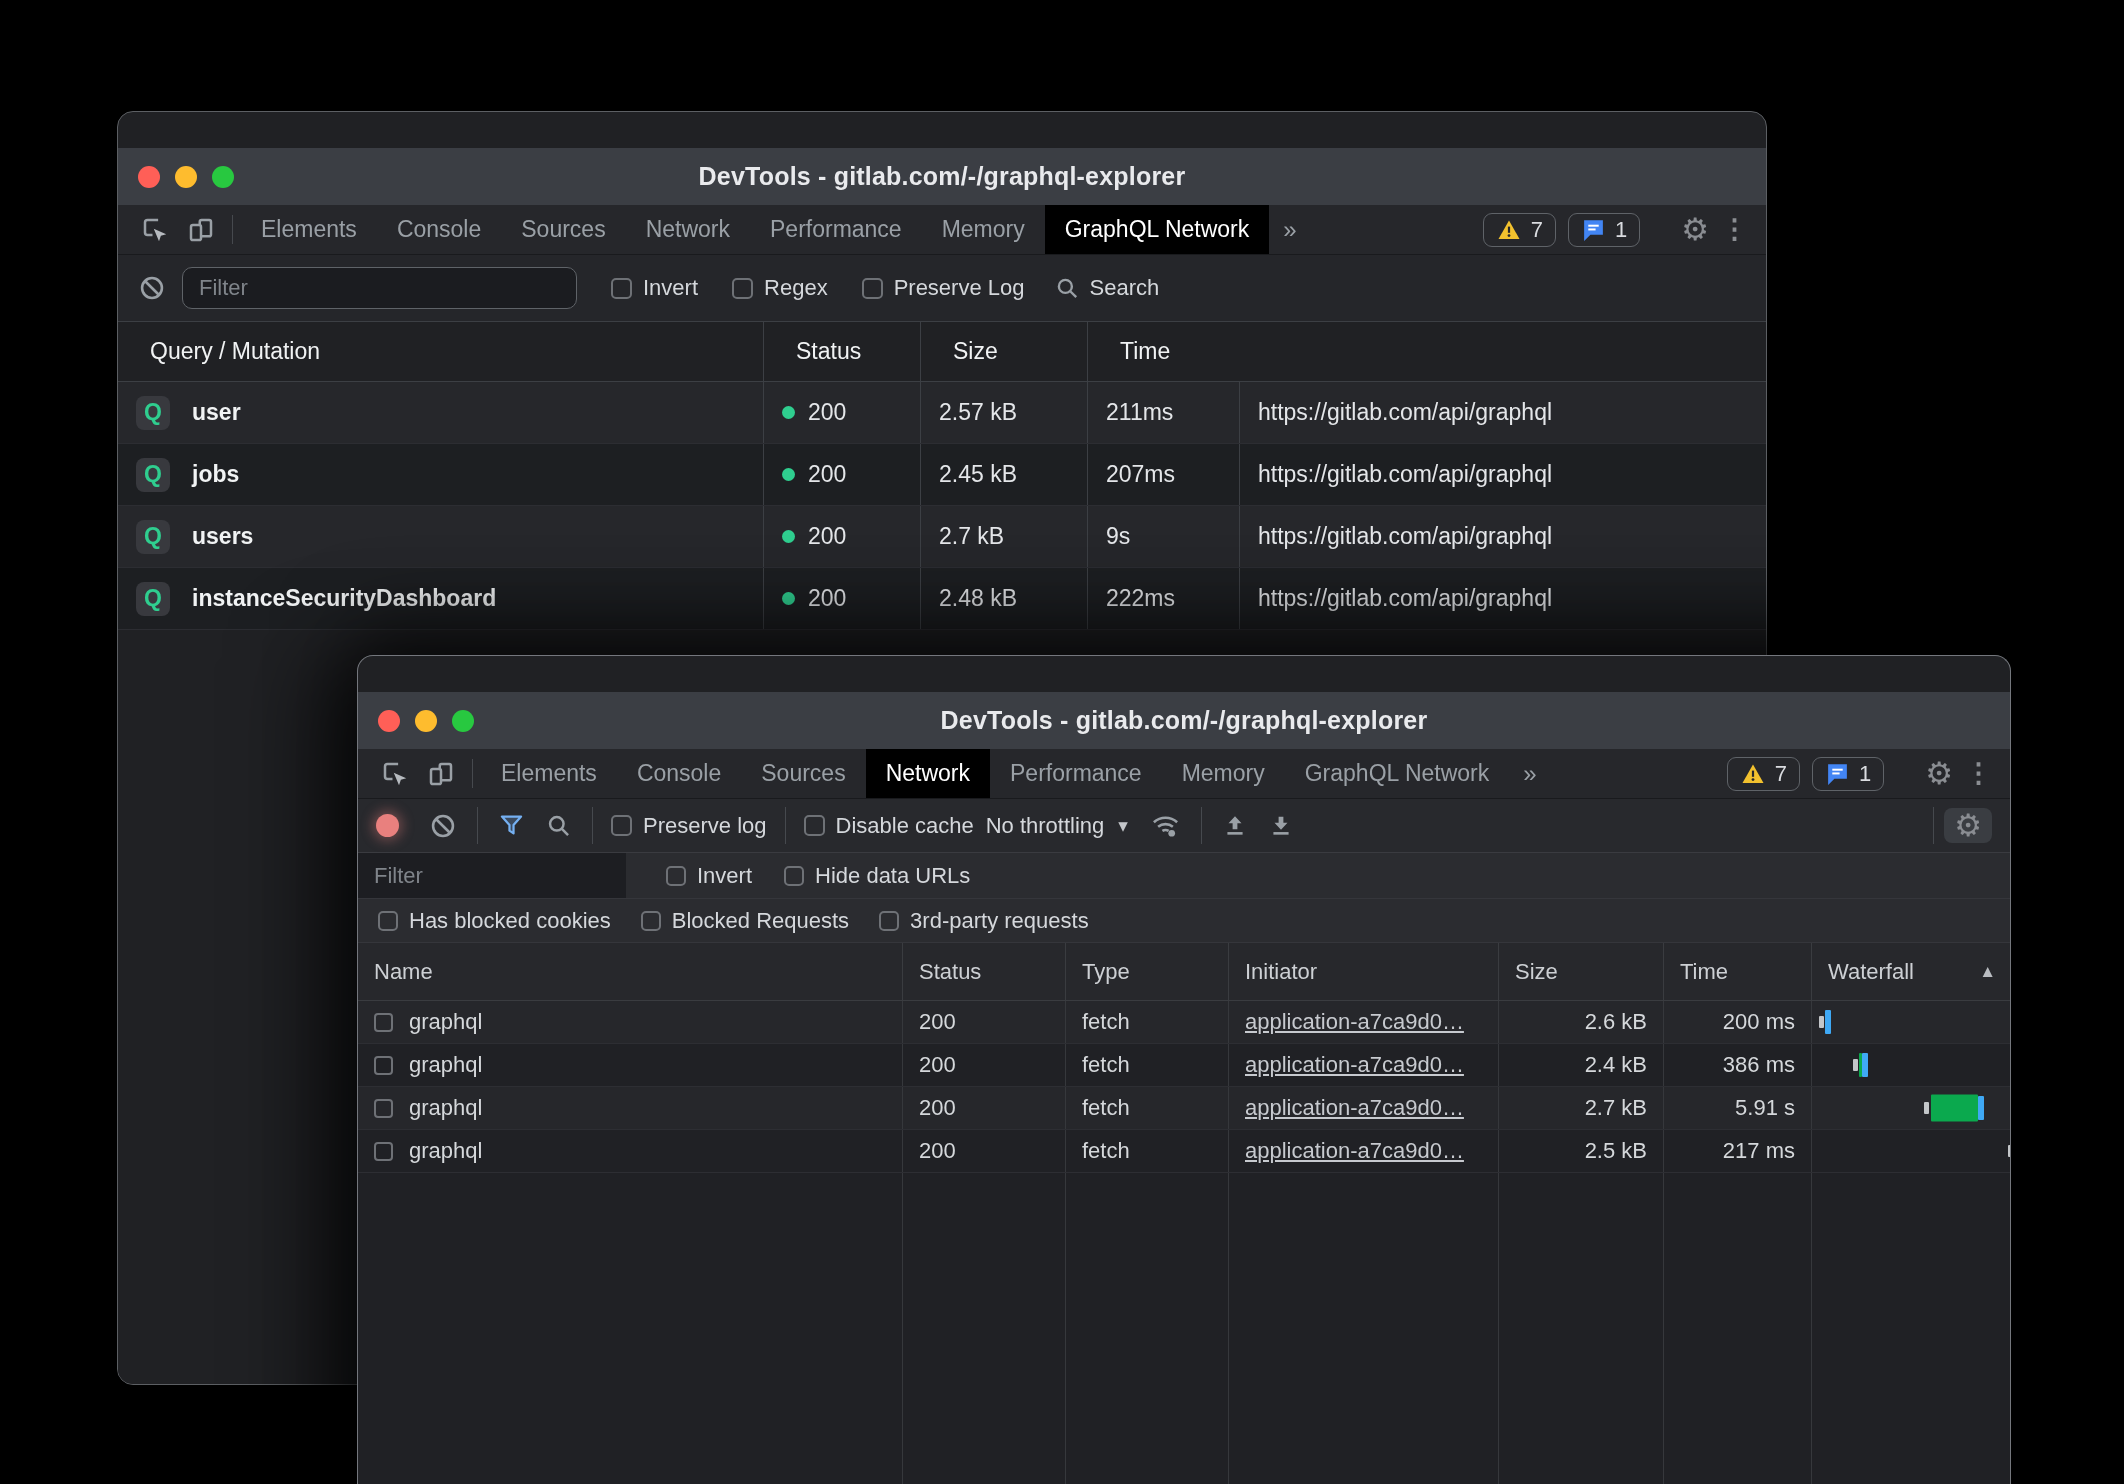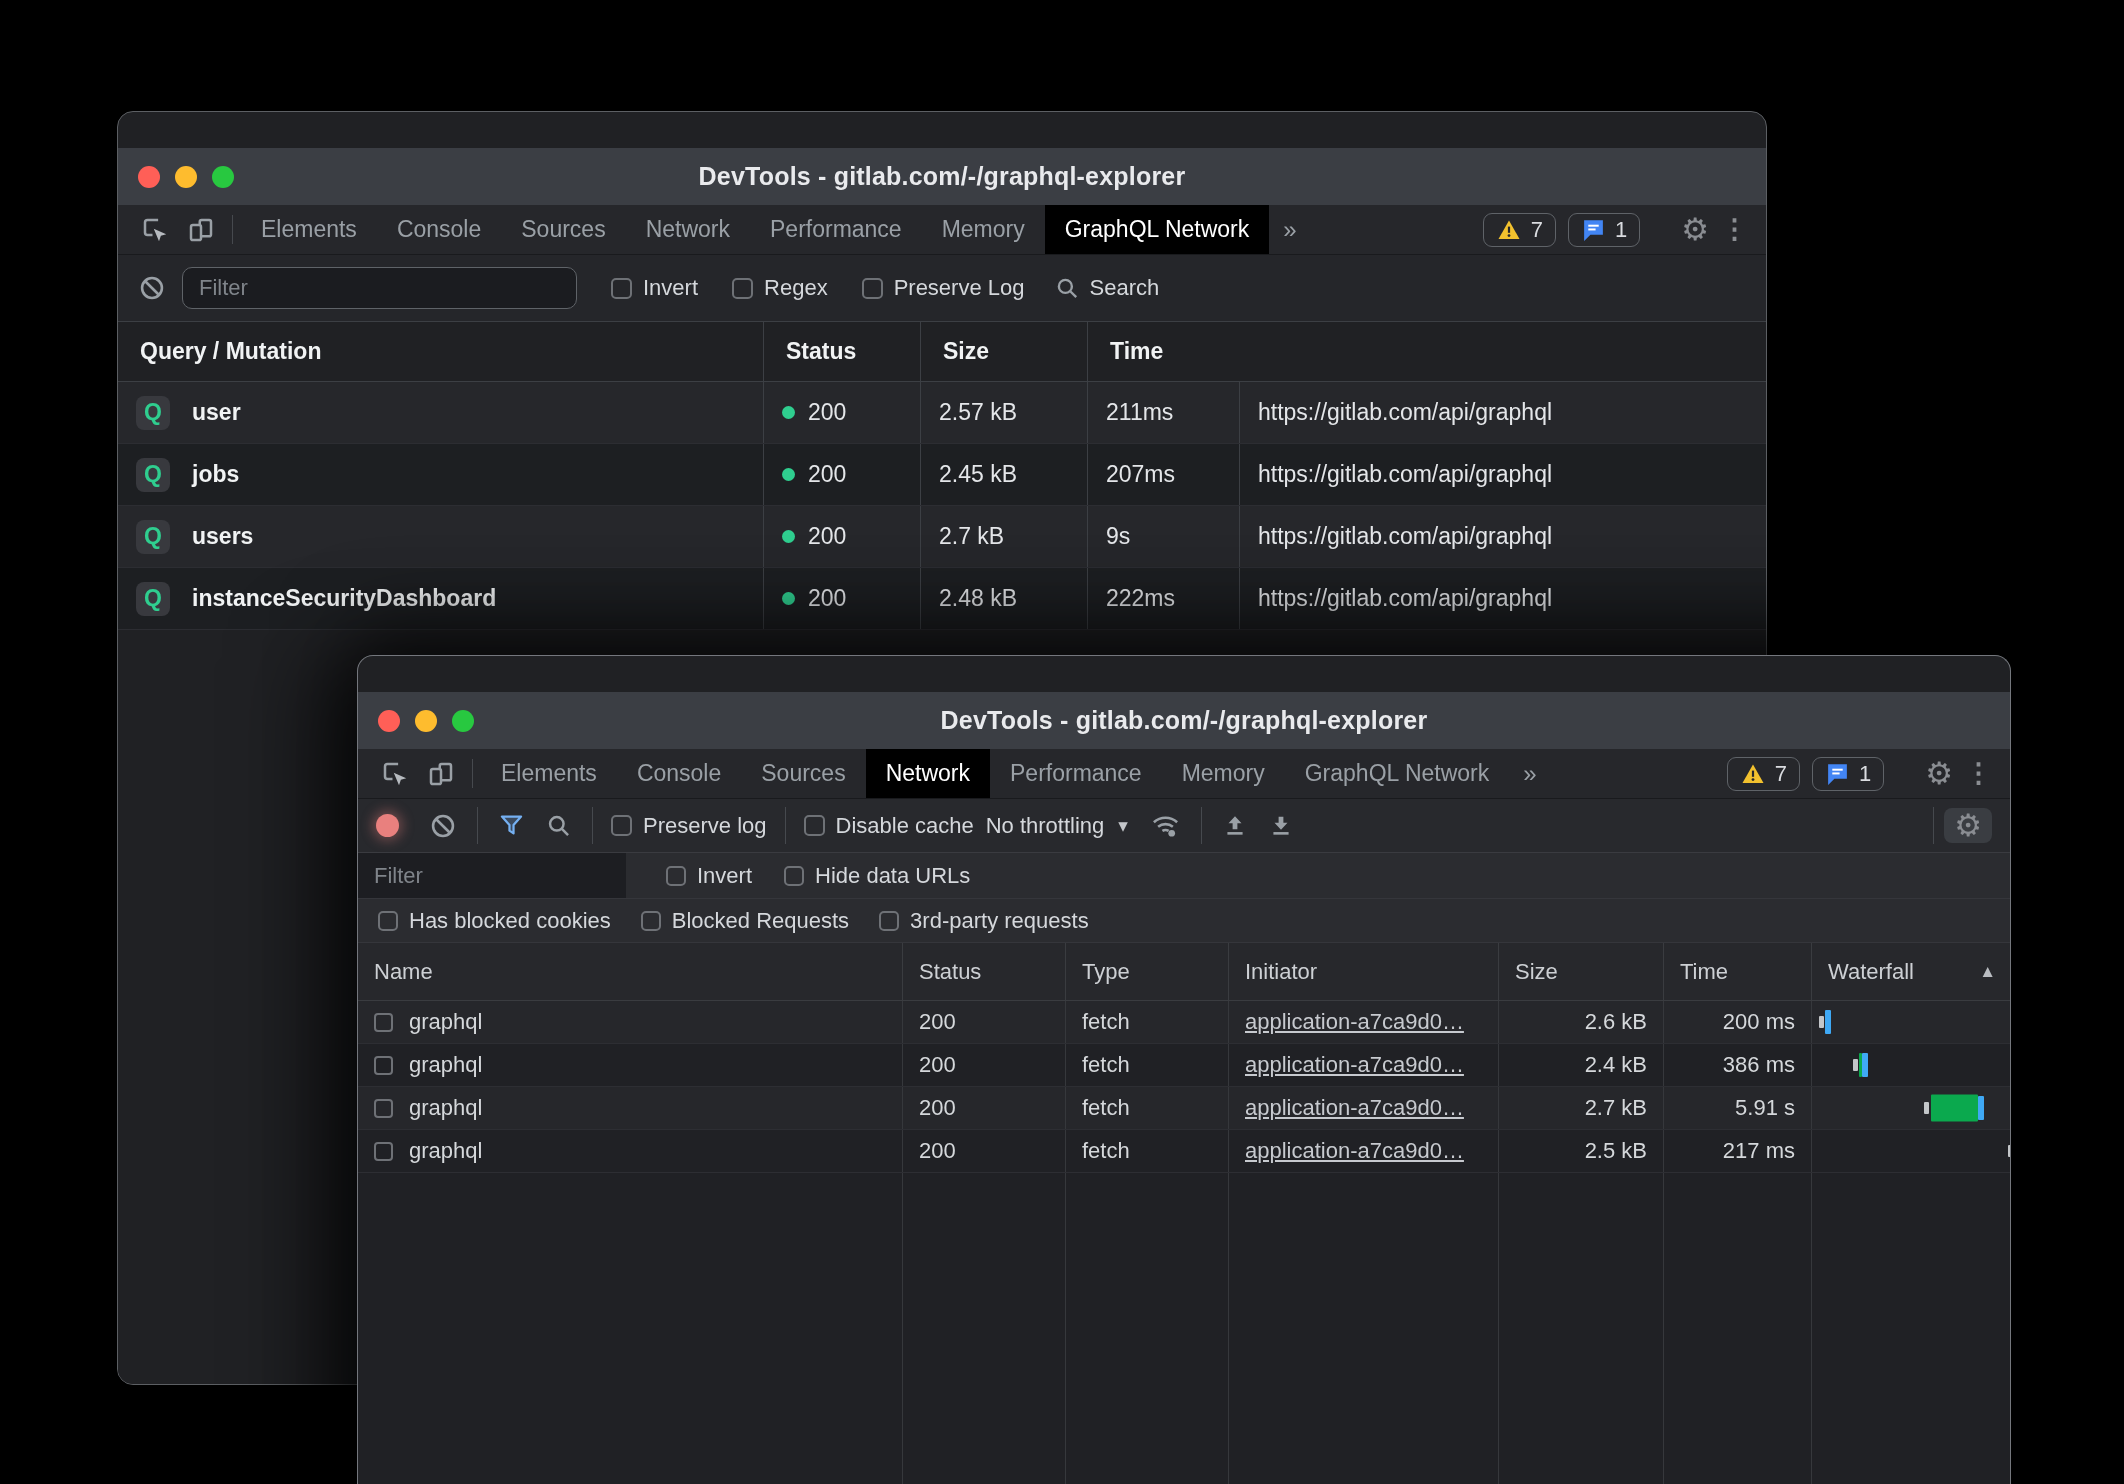--- a/index.html
+++ b/index.html
@@ -43,21 +43,21 @@
   .finput { width:395px; height:42px; background:#1b1c20; border:1.5px solid #5f6368; border-radius:10px;
             color:#e8eaed; font-size:22px; padding:0 16px; outline:none; margin-left:16px; }
   .finput::placeholder { color:#7f848a; }
   .cb { width:21px; height:21px; min-width:21px; border:2px solid #6e7176; border-radius:5px; background:transparent; }
   .cbl { display:flex; align-items:center; gap:11px; font-size:22px; color:#d5d8dc; margin-left:34px; white-space:nowrap; }
   .searchgrp { display:flex; align-items:center; gap:9px; margin-left:30px; font-size:22px; color:#d5d8dc; }
 
   .gqlhead, .gqlrow { display:grid; grid-template-columns:646px 157px 167px 152px 1fr; }
   .gqlhead { height:61px; min-height:61px; border-top:1px solid #3c3f44; border-bottom:1px solid #3c3f44;
              background:#202124; }
-  .gqlhead > div { display:flex; align-items:center; padding-left:22px; font-size:23px; font-weight:bold;
+  .gqlhead > div { display:flex; align-items:center; padding-left:32px; font-size:23px; font-weight:normal;
                    color:#f1f3f4; border-right:1px solid #3c3f44; }
   .gqlhead > div:last-child { border-right:none; }
   .gqlrow { height:62px; min-height:62px; font-size:23px; color:#e4e6e9; border-bottom:1px solid #2c2d32; }
   .gqlrow.odd  { background:#26272b; }
   .gqlrow.even { background:#1d1f22; }
   .gqlrow > div { display:flex; align-items:center; padding-left:18px; border-right:1px solid #3c3f44; overflow:hidden; }
   .gqlrow > div:last-child { border-right:none; }
   .qbadge { width:34px; height:34px; min-width:34px; border-radius:8px; background:#38393e; color:#2fce8f;
             font-weight:bold; font-size:23px; display:flex; align-items:center; justify-content:center;
             margin-right:22px; }

